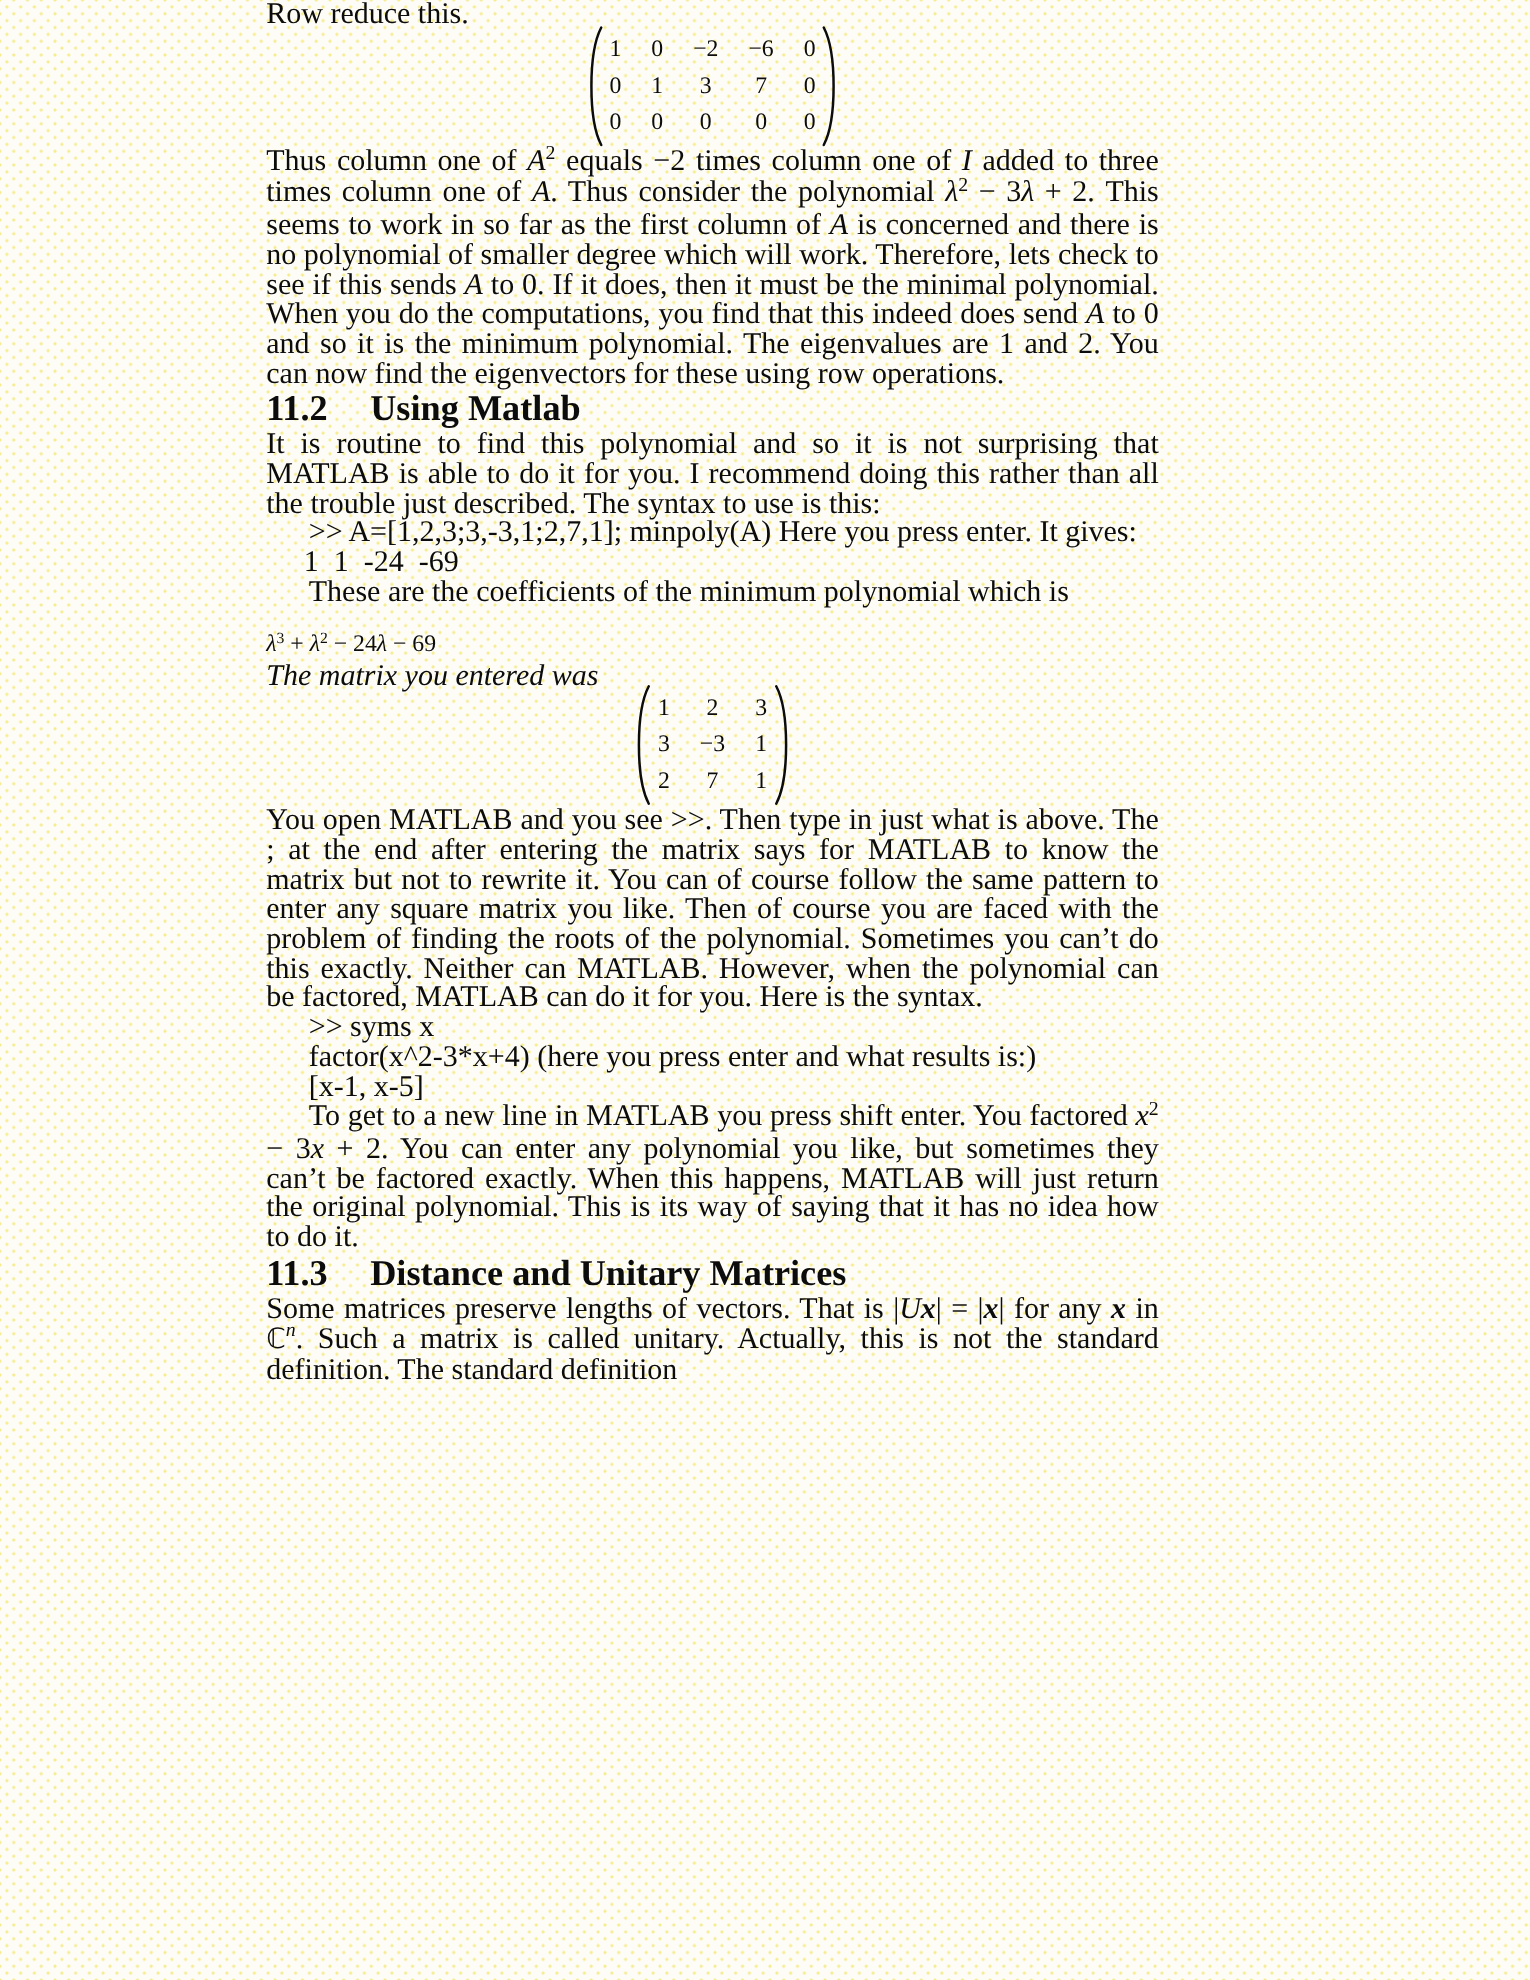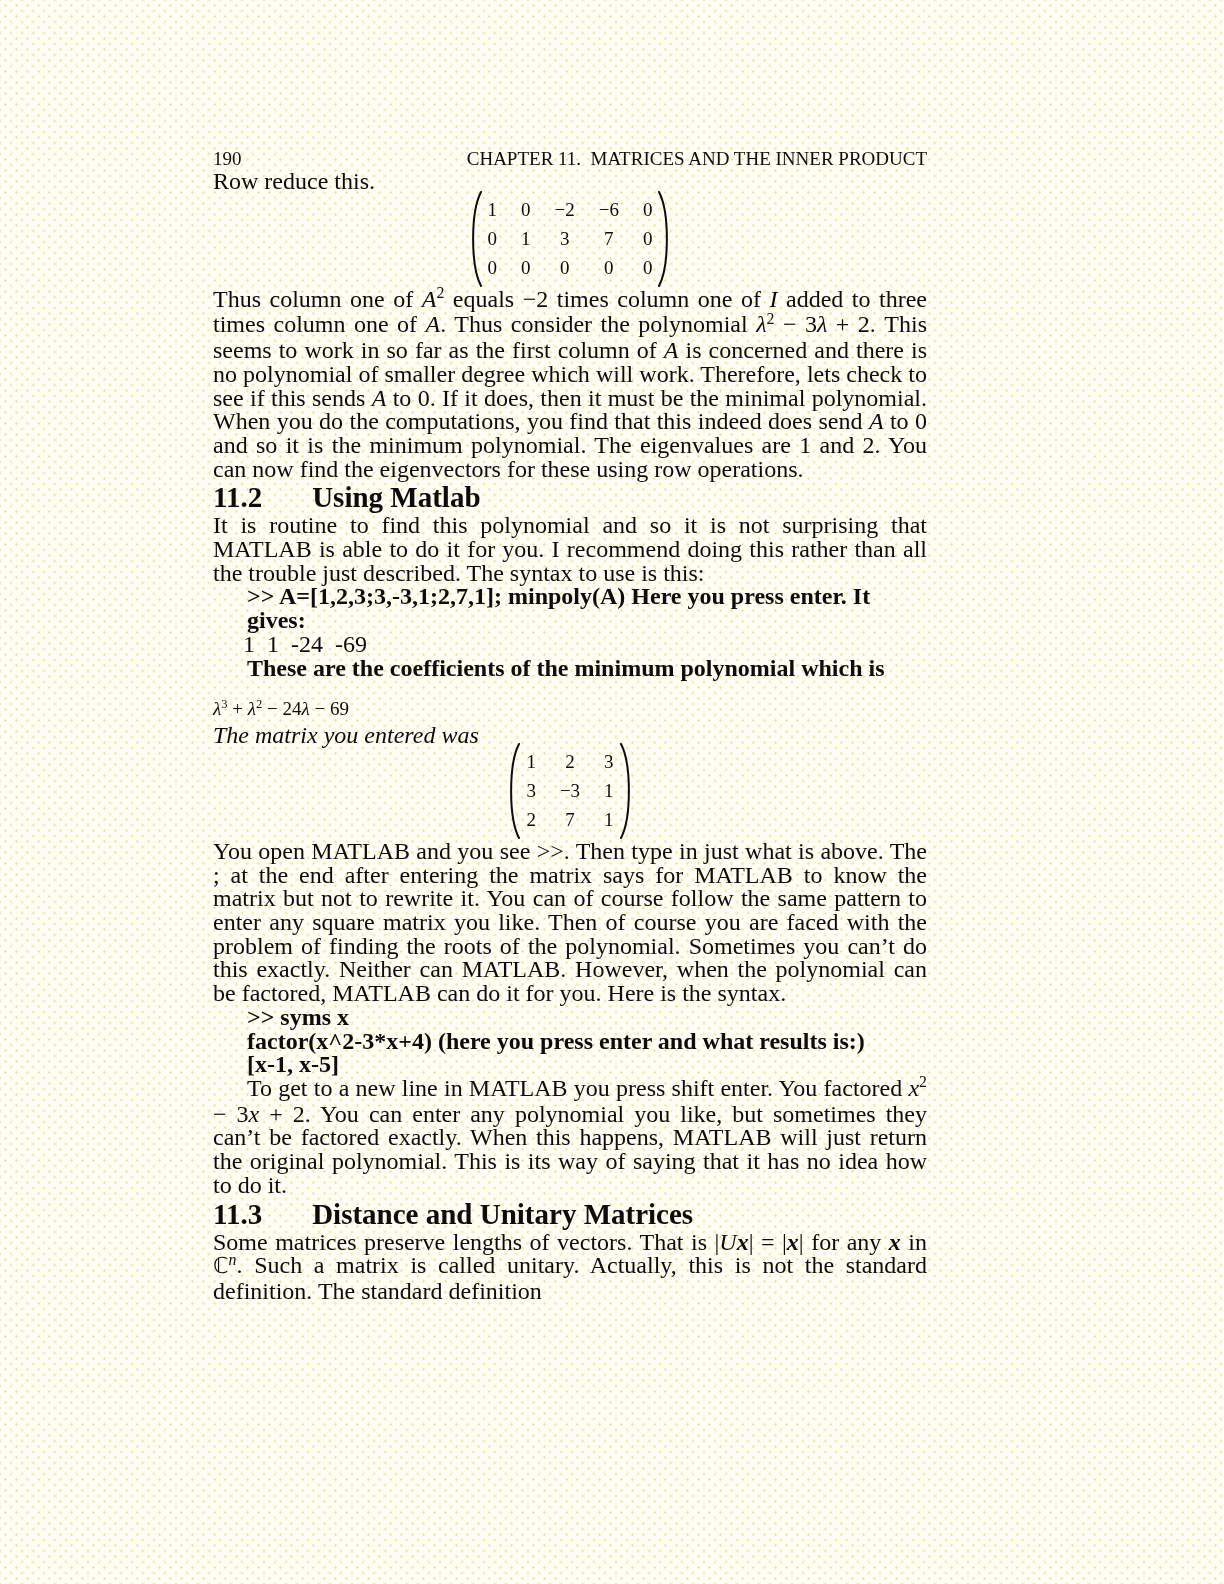--- a/index.html
+++ b/index.html
@@ -12,26 +12,26 @@
     background-size:11px 11px, 11px 11px;
     background-position:0 0, 5.5px 5.5px;
     font-family:"Liberation Serif", serif;
     color:#0c0c0c;
   }
   .content{position:absolute;left:213px;top:0;width:714px;}
   .pagehead{display:flex;justify-content:space-between;align-items:baseline;margin-top:148px;font-size:19px;line-height:22px;}
   .pagehead .rhead{white-space:pre;}
   p.body{font-size:24px;line-height:23.7px;text-align:justify;margin:0;}
   p.nojust{text-align:left;}
-  .indent{padding-left:34px;font-weight:bold;}
+  .indent{padding-left:34px;}
   .tindent{text-indent:34px;}
   .pre{white-space:pre-wrap;}
   .mathline{font-size:19px;line-height:26px;margin:0;}
   h2.sect{font-size:29px;line-height:33px;font-weight:bold;margin:0;}
-  h2.sect .snum{margin-right:50px;}
+  h2.sect .snum{margin-right:34px;}
   .matrix-wrap{display:flex;justify-content:center;}
   .matrix{display:flex;align-items:center;gap:5px;}
   .mgrid{display:grid;grid-template-columns:repeat(var(--cols,3),auto);column-gap:24px;row-gap:5px;font-size:19px;line-height:24px;}
   .mgrid span{justify-self:center;}
   .mt-rowreduce{margin-top:38px;}
   .mt-matrix1{margin-top:-4px;}
   .mt-para1{margin-top:0;}
   .mt-h112{margin-top:34px;}
   .mt-para2{margin-top:20px;}
   .mt-formula{margin-top:16px;}
@@ -47,24 +47,20 @@
   .rs-b{font-weight:bold;}
   .rs-sup{font-size:66%;position:relative;top:-0.55em;letter-spacing:0;}
   .rs-bb{font-family:"DejaVu Sans", sans-serif;font-size:93%;}
   .paren svg{display:block;}
 </style>
 </head>
 <body>
 
 <div class="content">
 
-  <div class="pagehead">
-    <span>190</span>
-    <span class="rhead">CHAPTER 11.  MATRICES AND THE INNER PRODUCT</span>
-  </div>
 
   <p class="body nojust mt-rowreduce">Row reduce this.</p>
 
   <div class="matrix-wrap mt-matrix1">
     <div class="matrix">
       <span class="paren">
         <svg width="16" height="98" viewBox="0 0 16 98">
             <path d="M14 2 C 3.5 22, 3.5 76, 14 96" stroke="#0c0c0c" stroke-width="2" fill="none" stroke-linecap="round"></path>
           </svg>
       </span>

